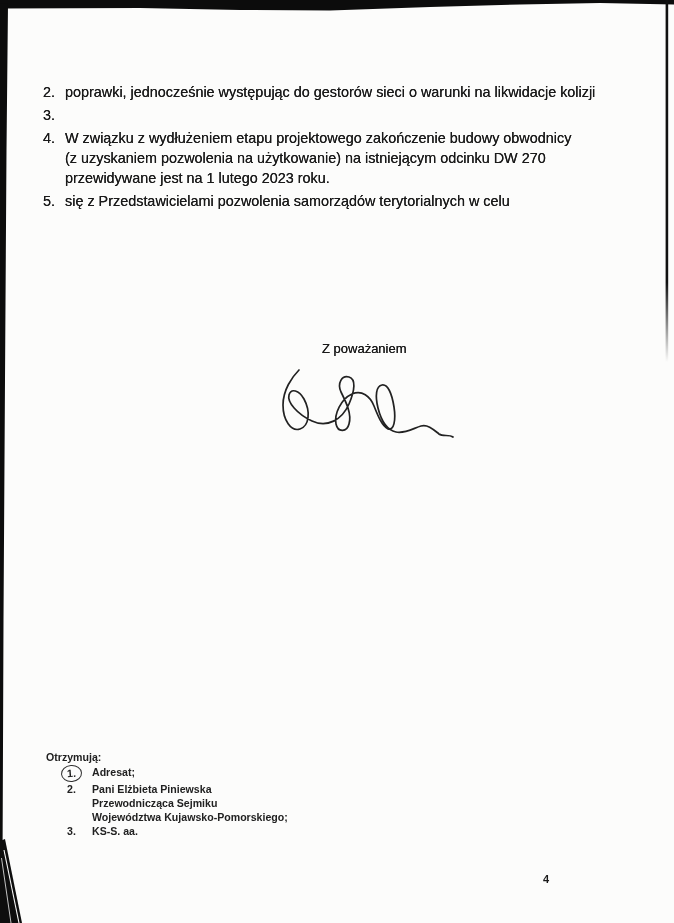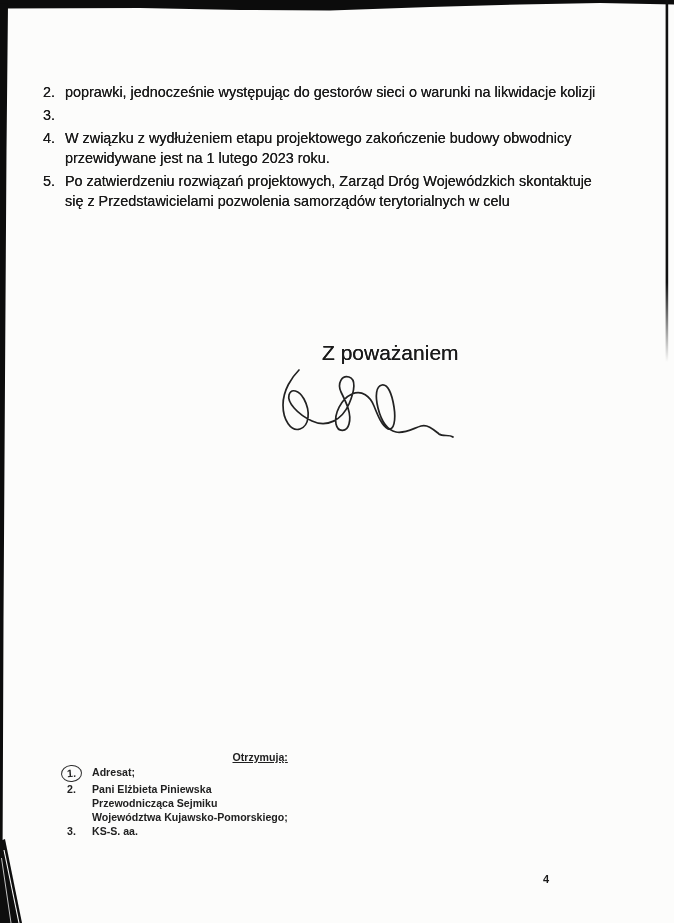--- a/index.html
+++ b/index.html
@@ -29,37 +29,35 @@
     text-shadow: 0 0 0.5px #1a1a1a;
   }
   .list-item { display: flex; margin-bottom: 3px; }
   .item-number { flex: 0 0 22px; }
   .text-line { white-space: nowrap; }
   
   .closing {
     position: absolute;
     left: 322px;
     top: 341px;
-    font-size: 21px;
+    font-size: 13px;
     text-shadow: 0 0 0.5px #1a1a1a;
   }
   
   .footer {
     position: absolute;
     left: 46px;
     top: 750px;
     font-size: 10.6px;
     font-weight: bold;
     line-height: 14px;
     color: #212121;
   }
   .footer-heading {
-    text-decoration: underline;
     margin-bottom: 1px;
-    text-align: right;
   }
   .recipient { display: flex; }
   .recipient-number {
     flex: 0 0 46px;
     box-sizing: border-box;
     padding-left: 21px;
   }
   .num-circled {
     display: inline-block;
     border: 1.3px solid #2e2e2e;
@@ -108,27 +106,27 @@
           <div class="text-line">poprawki, jednocześnie występując do gestorów sieci o warunki na likwidacje kolizji</div>
         </div>
       </div>
       <div class="list-item">
         <div class="item-number">3.</div>
       </div>
       <div class="list-item">
         <div class="item-number">4.</div>
         <div class="item-lines">
           <div class="text-line">W związku z wydłużeniem etapu projektowego zakończenie budowy obwodnicy</div>
+          <div class="text-line">(z uzyskaniem pozwolenia na użytkowanie) na istniejącym odcinku DW 270</div>
           <div class="text-line">przewidywane jest na 1 lutego 2023 roku.</div>
         </div>
       </div>
       <div class="list-item">
         <div class="item-number">5.</div>
         <div class="item-lines">
-          <div class="text-line">Po zatwierdzeniu rozwiązań projektowych, Zarząd Dróg Wojewódzkich skontaktuje</div>
           <div class="text-line">się z Przedstawicielami pozwolenia samorządów terytorialnych w celu</div>
         </div>
       </div>
     </div>
 
   <div class="closing">Z poważaniem</div>
 
   <svg class="sig-svg" viewBox="0 0 674 923" xmlns="http://www.w3.org/2000/svg">
     <path fill="none" stroke="#222" stroke-width="1.7" stroke-linecap="round" d="M 299 370
          C 292 377 283 390 283 405

